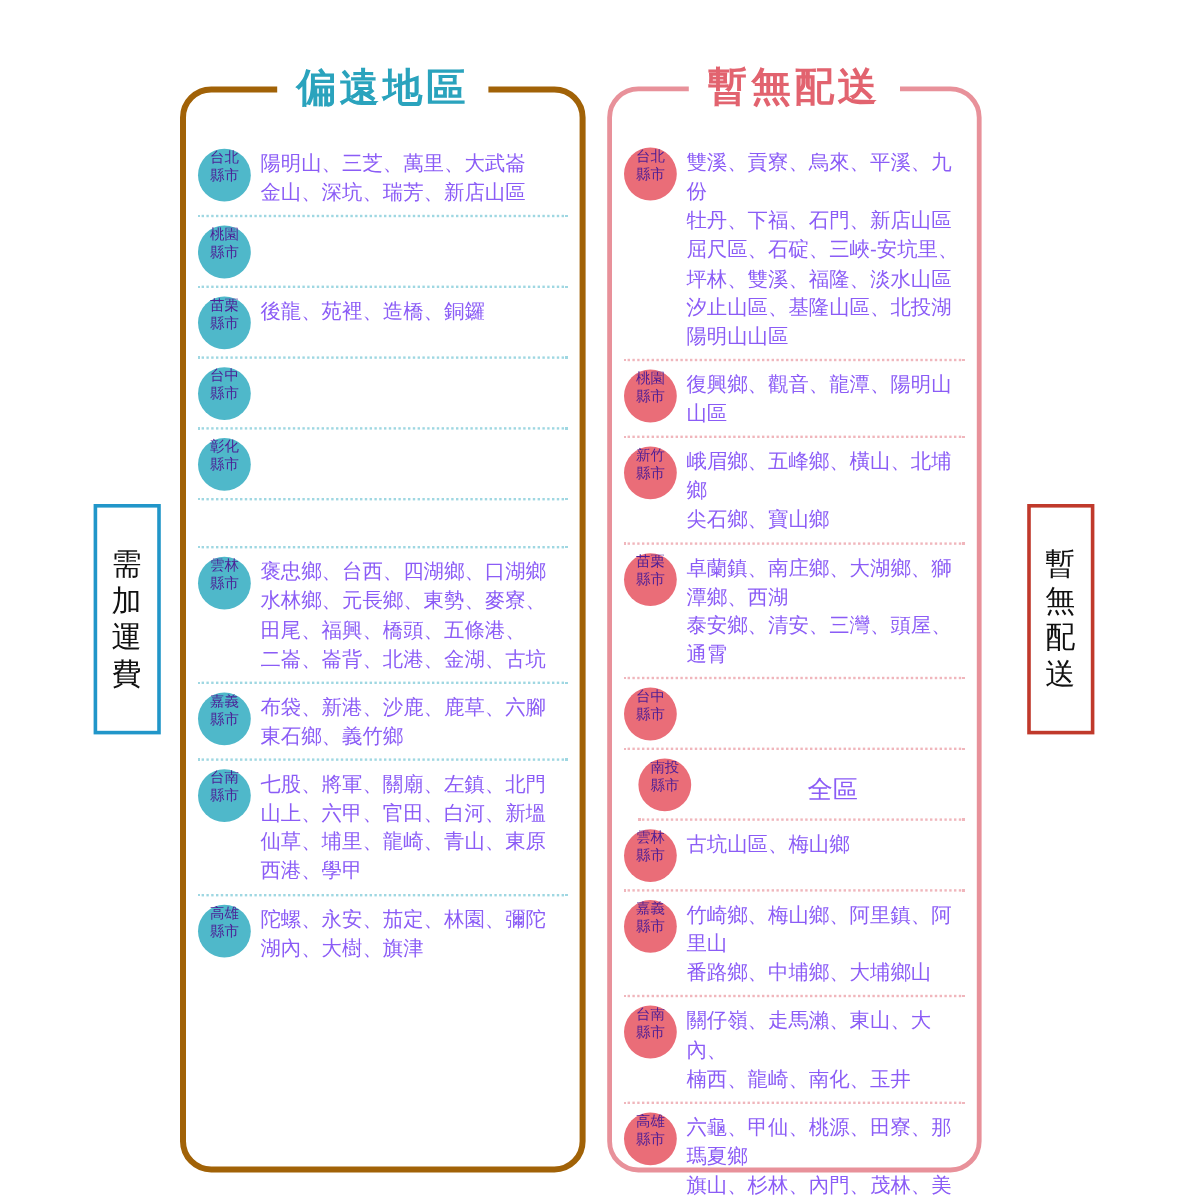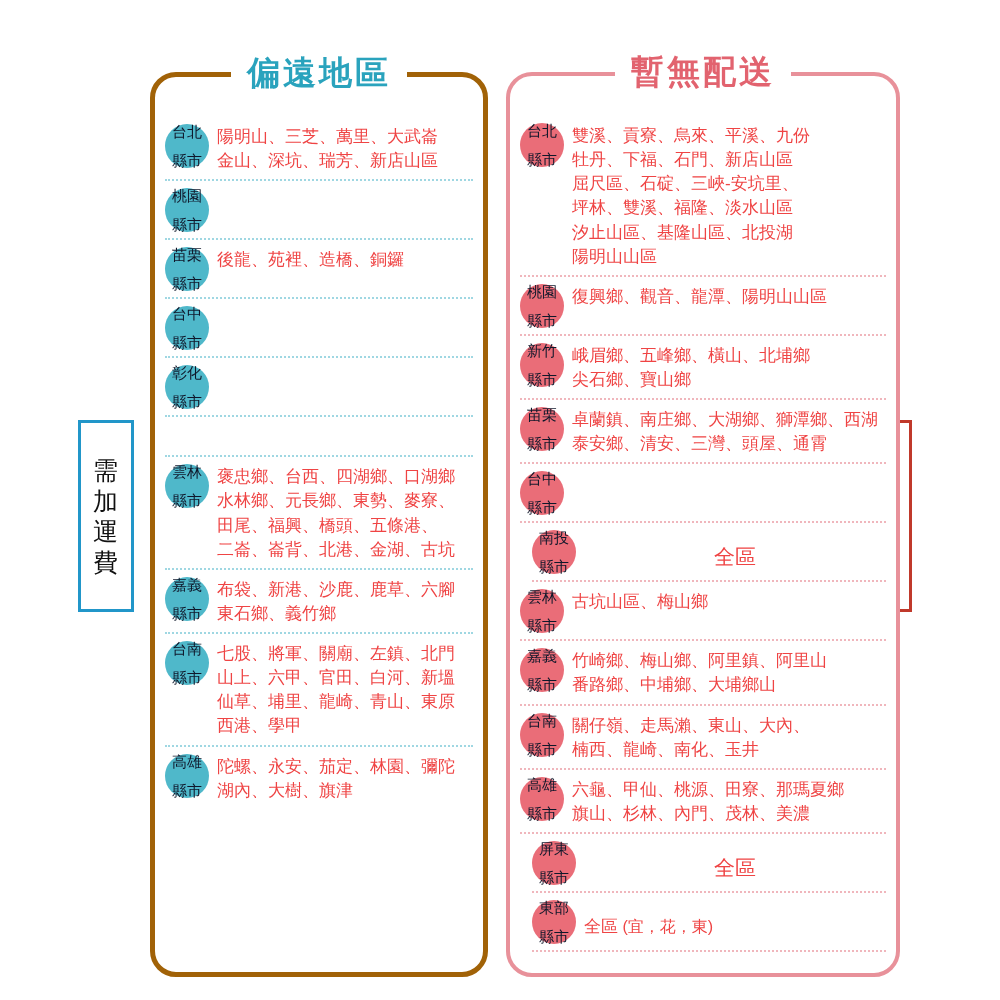--- a/index.html
+++ b/index.html
@@ -57,21 +57,21 @@
   #panel-remote {
     left: 150px;
     top: 72px;
     width: 338px;
     height: 905px;
     border: 5px solid #a16207;
   }
   #panel-nodelivery {
     left: 506px;
     top: 72px;
-    width: 394px;
+    width: 312px;
     height: 905px;
     border: 4px solid #e8919a;
   }
 
   
   .panel-title {
     position: absolute;
     top: -26px;
     left: 50%;
     transform: translateX(-50%);
@@ -103,40 +103,40 @@
     box-sizing: border-box;
   }
   #panel-nodelivery .row { border-bottom: 2px dotted #f0b6bc; }
   .row:last-child { border-bottom: none; }
 
   .badge {
     flex: 0 0 auto;
     width: 44px;
     height: 44px;
     border-radius: 50%;
-    color: #0f172a;
-    font-size: 15px;
+    color: #4c1d95;
+    font-size: 12px;
     line-height: 15px;
     display: flex;
     flex-direction: column;
     align-items: center;
-    justify-content: space-between;
+    justify-content: flex-start;
     letter-spacing: 0px;
     margin-right: 8px;
     margin-top: 2px;
   }
   .badge span { display: block; }
   #panel-remote .badge { background: #4fb8ca; }
   #panel-nodelivery .badge { background: #ea6d78; }
 
   .row-text {
     flex: 1 1 auto;
     font-size: 17px;
     line-height: 1.42;
-    color: #ef4444;
+    color: #8b5cf6;
     padding-top: 3px;
     word-break: break-all;
   }
   .row-text.center {
     text-align: center;
     font-size: 21px;
     padding-top: 12px;
   }
   .row-text.mixed {
     padding-top: 12px;

